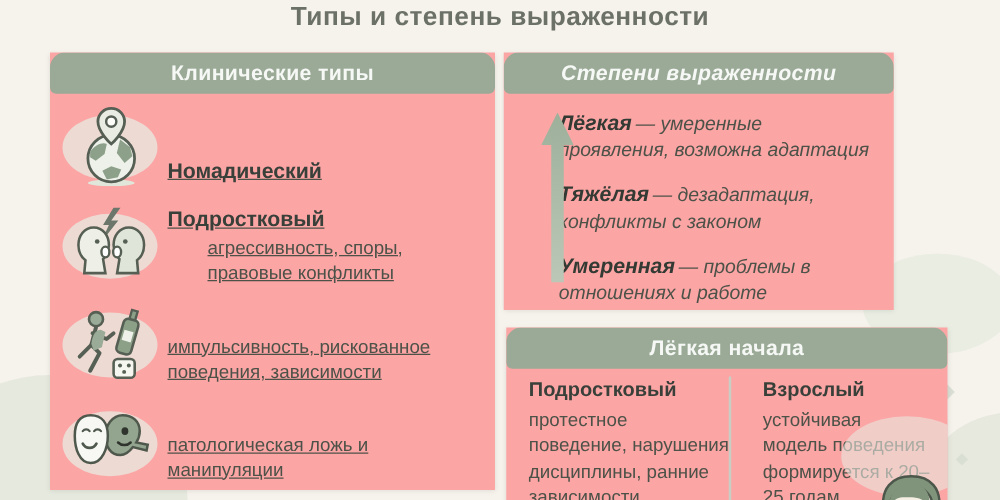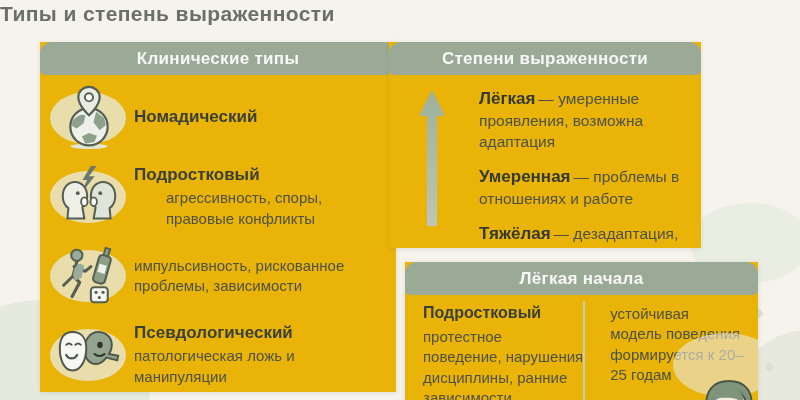--- a/index.html
+++ b/index.html
@@ -10,50 +10,50 @@
     font-family:"Liberation Sans","DejaVu Sans",sans-serif;
     color:#4d5248;
   }
   .bg-cloud { position:absolute; border-radius:50%; z-index:0; }
   .cloud-bl { left:-70px; top:300px; width:220px; height:200px; background:#dce2d6; opacity:.6; }
   .cloud-r  { left:690px; top:203px; width:120px; height:80px; background:#e6ebe0; opacity:.8; }
   .cloud-br { left:740px; top:330px; width:140px; height:120px; background:#dde3d7; opacity:.6; }
   .sparkle { position:absolute; width:9px; height:9px; background:#dadfd4; transform:rotate(45deg); z-index:0; }
 
   .main-title {
-    position:absolute; top:2px; left:0; width:800px; 
+    position:absolute; top:2px; left:0; width:800px; text-align:center;
     font-size:21px; font-weight:600; letter-spacing:.4px; color:#6b7167; z-index:1;
   }
 
   .panel {
-    position:absolute; background:#eab308; border-radius:0;
+    position:absolute; background:#fca5a5; border-radius:0;
     box-shadow:0 1px 4px rgba(110,115,100,.18); z-index:1; overflow:hidden;
   }
   .panel-header {
     height:33px; background:#9aaa97; border-radius:12px 12px 5px 5px;
     display:flex; align-items:center; justify-content:center;
     color:#f6f8f5; font-size:17px; font-weight:700; letter-spacing:.3px;
   }
 
   
   .panel-clinical { left:40px; top:42px; width:356px; height:350px; }
   .clinical-items { padding:9px 12px 0 14px; }
-  .clinical-item { display:flex; align-items:center; min-height:66px; margin-bottom:13px; }
+  .clinical-item { display:flex; align-items:flex-end; min-height:66px; margin-bottom:13px;text-decoration:underline; }
   .icon-box { position:relative; width:70px; height:66px; flex:0 0 70px; display:flex; align-items:center; justify-content:center; }
   .icon-blob { position:absolute; left:-4px; top:8px; width:76px; height:52px; border-radius:50%; background:#e8ece1; opacity:.75; }
   .icon-box svg { position:relative; }
   .item-text { padding-left:10px; padding-top:2px; }
   .item-title { font-size:17px; font-weight:700; color:#39403a; margin-bottom:3px; }
   .item-desc { font-size:15px; line-height:1.35; color:#4d5248; max-width:265px; }
   .clinical-item:nth-child(2) .item-desc { max-width:212px;margin-left:32px; }
   .clinical-item:nth-child(3) .item-desc { max-width:238px; }
 
   
-  .panel-severity { left:389px; top:42px; width:312px; height:206px; }
-  .severity-body { position:relative; padding:13px 16px 0 90px; }
+  .panel-severity { left:403px; top:42px; width:312px; height:206px;font-style:italic; }
+  .severity-body { position:relative; padding:13px 16px 0 44px; }
   .severity-arrow { position:absolute; left:30px; top:15px; }
   .severity-entry { margin-bottom:13px; max-width:268px; font-size:15.5px; line-height:1.35; }
   .severity-name { font-size:17px; font-weight:700; color:#333a33; }
   .severity-desc { color:#4d5248; margin-left:3px; }
 
   
   .panel-age { left:405px; top:262px; width:353px; height:150px; }
   .age-body { position:relative; display:flex; padding:9px 14px 0 18px; height:117px; }
   .age-col-title { font-size:16px; font-weight:700; color:#39403a; margin-bottom:5px; }
   .age-col-desc { font-size:15px; line-height:1.35; color:#4d5248; }
@@ -129,39 +129,38 @@
             <rect x="39" y="12" width="13" height="30" rx="4" fill="#8ca088" stroke="#565f54" stroke-width="2.2"></rect>
             <rect x="41.5" y="22" width="8" height="9" fill="#eef1ea"></rect>
           </g>
           <rect x="34" y="46" width="18" height="16" rx="3.5" fill="#f4f6ef" stroke="#565f54" stroke-width="2.2"></rect>
           <circle cx="39.5" cy="51.5" r="1.7" fill="#565f54"></circle>
           <circle cx="47" cy="51.5" r="1.7" fill="#565f54"></circle>
           <circle cx="43" cy="57" r="1.7" fill="#565f54"></circle>
         </svg>
       </div>
       <div class="item-text">
-        <div class="item-desc">импульсивность, рискованное проблемы, зависимости</div>
+        <div class="item-desc">импульсивность, рискованное поведения, зависимости</div>
       </div>
     </div>
 
     <div class="clinical-item">
       <div class="icon-box">
         <span class="icon-blob"></span>
         <svg width="62" height="52" viewBox="0 0 68 56">
           <path d="M44 4c9 0 15 6 15 14 0 3-1 7-3 10l10 2-1 5-12-3c-3 4-7 7-11 7-9 0-13-8-13-17S35 4 44 4z" fill="#93a58f" stroke="#4f584c" stroke-width="2.2"></path>
           <ellipse cx="46" cy="18" rx="3" ry="3.4" fill="#2f352c"></ellipse>
           <path d="M40 28c3 3 8 3 11 0" fill="none" stroke="#2f352c" stroke-width="2.2" stroke-linecap="round"></path>
           <path d="M16 4C26 4 31 11 31 22s-5 24-15 24S2 33 2 22 6 4 16 4z" fill="#f7f8f3" stroke="#4f584c" stroke-width="2.2"></path>
           <path d="M9 18c1.6-2 4.4-2 6 0" fill="none" stroke="#4f584c" stroke-width="2" stroke-linecap="round"></path>
           <path d="M19 18c1.6-2 4.4-2 6 0" fill="none" stroke="#4f584c" stroke-width="2" stroke-linecap="round"></path>
           <path d="M9 29c2.5 5 9.5 5 12 0" fill="none" stroke="#4f584c" stroke-width="2.4" stroke-linecap="round"></path>
         </svg>
       </div>
       <div class="item-text">
-        <div class="item-title">Псевдологический</div>
         <div class="item-desc">патологическая ложь и манипуляции</div>
       </div>
     </div>
 
   </div>
 </section>
 
 <section class="panel panel-severity">
   <div class="panel-header">Степени выраженности</div>
   <div class="severity-body">
@@ -172,41 +171,42 @@
             <stop offset="1" stop-color="#bcc7b7"></stop>
         </linearGradient>
       </defs>
       <polygon points="13,0 26,26 18,26 18,136 8,136 8,26 0,26" fill="url(#arrowGrad)"></polygon>
     </svg>
 
     <p class="severity-entry">
       <strong class="severity-name">Лёгкая</strong><span class="severity-desc">— умеренные проявления, возможна адаптация</span>
     </p>
     <p class="severity-entry">
-      <strong class="severity-name">Умеренная</strong><span class="severity-desc">— проблемы в отношениях и работе</span>
+      <strong class="severity-name">Тяжёлая</strong><span class="severity-desc">— дезадаптация, конфликты с законом</span>
     </p>
     <p class="severity-entry">
-      <strong class="severity-name">Тяжёлая</strong><span class="severity-desc">— дезадаптация, конфликты с законом</span>
+      <strong class="severity-name">Умеренная</strong><span class="severity-desc">— проблемы в отношениях и работе</span>
     </p>
   </div>
 </section>
 
 <section class="panel panel-age">
   <div class="panel-header">Лёгкая начала</div>
   <div class="age-body">
     <span class="age-cloud"></span>
 
     <div class="age-col-left">
       <div class="age-col-title">Подростковый</div>
       <div class="age-col-desc">протестное поведение, нарушения дисципли­ны, ранние зависимости</div>
     </div>
 
     <span class="age-divider"></span>
 
     <div class="age-col-right">
+      <div class="age-col-title">Взрослый</div>
       <div class="age-col-desc">устойчивая модель поведения формируется к 20–25 годам</div>
     </div>
 
     <svg class="adult-man" width="64" height="100" viewBox="0 0 80 124">
       <path d="M40 2C20 2 10 15 12 34l3 14c1-10 4-16 7-18 3 5 10 8 18 8s15-3 18-8c3 2 6 8 7 18l3-14C70 15 60 2 40 2z" fill="#7f947b" stroke="#4c564a" stroke-width="2.4"></path>
       <ellipse cx="14" cy="40" rx="5" ry="6" fill="#f5eee3" stroke="#4c564a" stroke-width="2.2"></ellipse>
       <ellipse cx="66" cy="40" rx="5" ry="6" fill="#f5eee3" stroke="#4c564a" stroke-width="2.2"></ellipse>
       <path d="M40 12c13 0 22 9 22 24 0 16-9 28-22 28S18 52 18 36c0-15 9-24 22-24z" fill="#f5eee3" stroke="#4c564a" stroke-width="2.4"></path>
       <path d="M40 10c-14 0-23 9-22 25 2-8 8-12 13-12 9 0 23-2 27 12 2-16-4-25-18-25z" fill="#7f947b"></path>
       <path d="M26 36c2.4-1.6 5.6-1.6 8 0" fill="none" stroke="#4c564a" stroke-width="2" stroke-linecap="round"></path>

